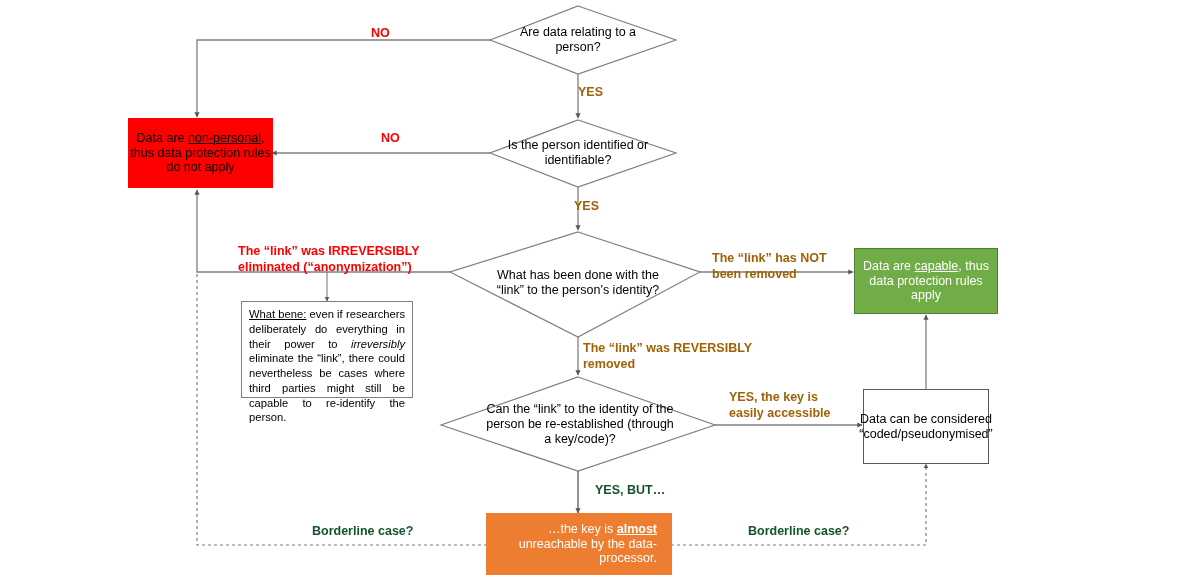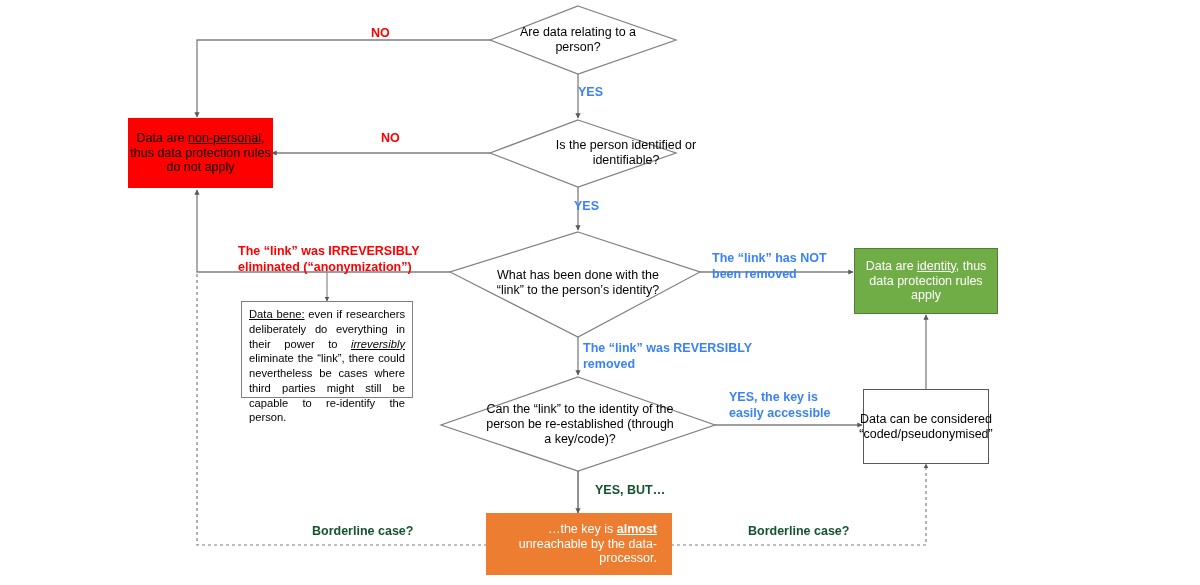--- a/index.html
+++ b/index.html
@@ -77,24 +77,24 @@
     display: block;
   }
   .edge-label {
     position: absolute;
     font-weight: bold;
     font-size: 12.5px;
     line-height: 1.25;
     white-space: pre-line;
   }
   .lbl-red { color: #FF0000; }
-  .lbl-green { color: #3b82f6; }
+  .lbl-green { color: #a16207; }
   .lbl-orange { color: #14532d; padding-left: 15px; }
   u { text-decoration: underline; }
-  i { font-style: italic; text-decoration: underline; }
+  i { font-style: italic; }
   b { font-weight: bold; }
 </style>
 </head>
 <body>
 
 <div id="chart-root">
 
   <svg class="edges" viewBox="0 0 1200 585">
     <defs>
       <marker id="arrow" viewBox="0 0 10 10" refX="9" refY="5" markerWidth="5" markerHeight="5" orient="auto-start-reverse">
@@ -135,44 +135,44 @@
 
     <path d="M 327,272 L 327,301" fill="none" stroke="#7F7F7F" stroke-width="1.1" marker-end="url(#arrowsm)"></path>
 
     <path d="M 197,274 L 197,545 L 486,545" fill="none" stroke="#7F7F7F" stroke-width="1.2" stroke-dasharray="3,3"></path>
 
     <path d="M 671,545 L 926,545 L 926,464" fill="none" stroke="#7F7F7F" stroke-width="1.2" stroke-dasharray="3,3" marker-end="url(#arrowsm)"></path>
   </svg>
 
   <div class="diamond-label" style="left:500px; top:14px; width:156px; height:52px;">Are data relating to a person?</div>
 
-  <div class="diamond-label" style="left:500px; top:127px; width:156px; height:52px;margin-left:48px;">Is the person identified or identifiable?</div>
+  <div class="diamond-label" style="left:500px; top:127px; width:156px; height:52px;">Is the person identified or identifiable?</div>
 
   <div class="diamond-label" style="left:492px; top:247px; width:172px; height:72px;">What has been done with the  “link” to the person’s identity?</div>
 
   <div class="diamond-label" style="left:485px; top:388px; width:190px; height:72px;">Can the “link” to the identity of the person be re-established (through a key/code)?</div>
 
   <div class="node box-red" style="left:128px; top:118px; width:145px; height:70px;">
     <span>Data are <u>non-personal</u>, thus data protection rules do not apply</span>
   </div>
 
   <div class="node box-green" style="left:854px; top:248px; width:144px; height:66px;">
-    <span>Data are <u>identity</u>, thus data protection rules apply</span>
+    <span>Data are <u>capable</u>, thus data protection rules apply</span>
   </div>
 
   <div class="node box box-white" style="left:863px; top:389px; width:126px; height:75px;">
     <span>Data can be considered “coded/pseudonymised”</span>
   </div>
 
   <div class="node box-orange" style="left:486px; top:513px; width:186px; height:62px;">
     <span>…the key is <b><u>almost</u></b> unreachable by the data-processor.</span>
   </div>
 
   <div class="node note" style="left:241px; top:301px; width:172px; height:97px;">
-    <span><u>Data bene:</u> even if researchers deliberately do everything in their power to <i>irreversibly</i> eliminate the “link”, there could nevertheless be cases where third parties might still be capable to re-identify the person.</span>
+    <span><u>What bene:</u> even if researchers deliberately do everything in their power to <i>irreversibly</i> eliminate the “link”, there could nevertheless be cases where third parties might still be capable to re-identify the person.</span>
   </div>
 
   <div class="edge-label lbl-red" style="left:371px; top:26px;">NO</div>
 
   <div class="edge-label lbl-green" style="left:578px; top:85px;">YES</div>
 
   <div class="edge-label lbl-red" style="left:381px; top:131px;">NO</div>
 
   <div class="edge-label lbl-green" style="left:574px; top:199px;">YES</div>
 

